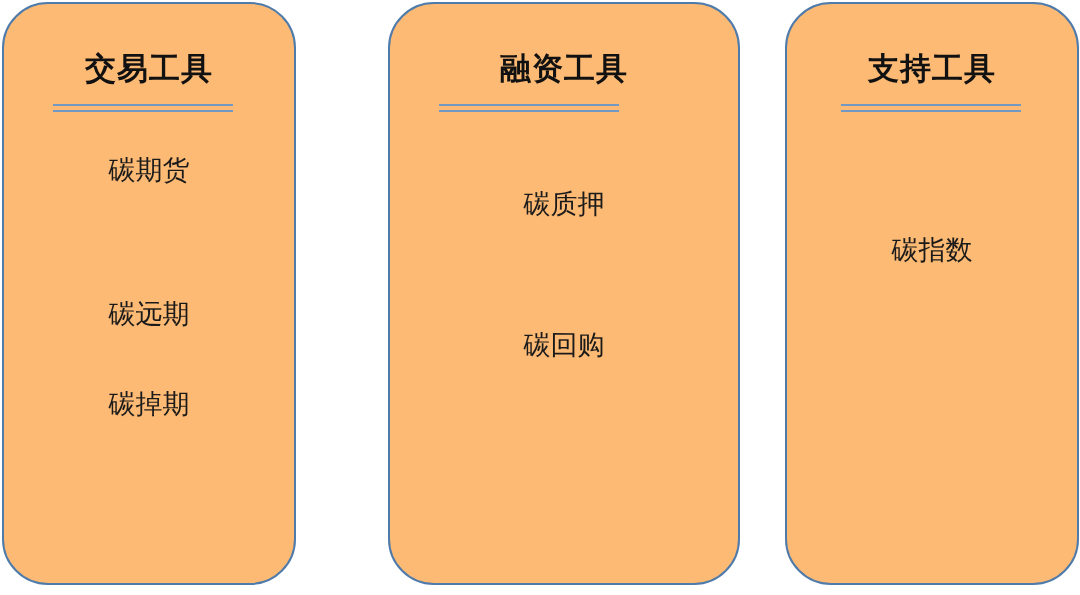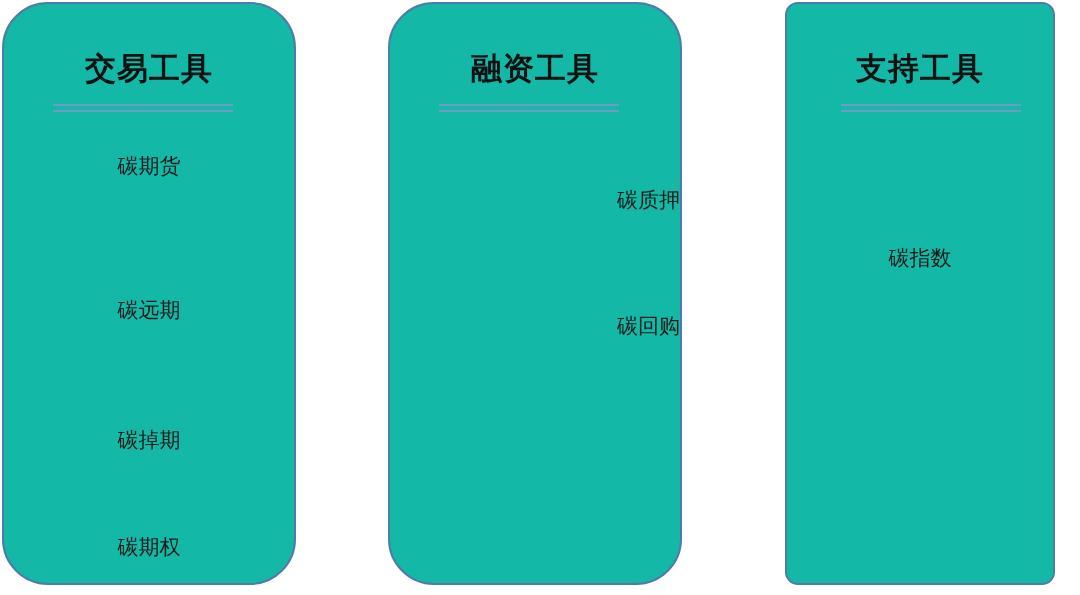--- a/index.html
+++ b/index.html
@@ -1,37 +1,36 @@
 <!DOCTYPE html>
 <html><head>
 <meta charset="utf-8">
 <style>
   html,body{margin:0;padding:0;background:#ffffff;}
   body{width:1080px;height:595px;position:relative;overflow:hidden;font-family:"DejaVu Sans",sans-serif;}
-  .card{position:absolute;top:2px;height:583px;box-sizing:border-box;border:2.5px solid #4f7bab;border-radius:46px;background:#14b8a6;}
+  .card{position:absolute;top:2px;height:583px;box-sizing:border-box;border:2.5px solid #4f7bab;border-radius:46px;background:#fdba74;}
   .title{position:absolute;left:0;right:0;top:44px;text-align:center;font-size:31px;font-weight:bold;color:#111;letter-spacing:1px;}
   .divider{position:absolute;top:100px;height:8px;border-top:2px solid #7199c4;border-bottom:2px solid #7199c4;box-sizing:border-box;}
-  .item{position:absolute;left:0;right:0;text-align:center;font-size:21px;color:#1a1a1a;font-family:Liberation Mono, monospace;}
+  .item{position:absolute;left:0;right:0;text-align:center;font-size:27px;color:#1a1a1a;font-family:Liberation Mono, monospace;}
 </style>
 </head>
 <body>
 
 <div class="card" style="left:2px;width:294px;">
   <div class="title">交易工具</div>
   <div class="divider" style="left:49px;width:180px;"></div>
   <div class="item" style="top:148px;">碳期货</div>
   <div class="item" style="top:292px;">碳远期</div>
-  <div class="item" style="top:422px;">碳掉期</div>
-  <div class="item" style="top:529px;">碳期权</div>
+  <div class="item" style="top:382px;">碳掉期</div>
 </div>
 
-<div class="card" style="left:388px;width:294px;">
+<div class="card" style="left:388px;width:352px;">
   <div class="title">融资工具</div>
   <div class="divider" style="left:49px;width:180px;"></div>
-  <div class="item" style="top:182px;text-align:right;">碳质押</div>
-  <div class="item" style="top:308px;text-align:right;">碳回购</div>
+  <div class="item" style="top:182px;">碳质押</div>
+  <div class="item" style="top:323px;">碳回购</div>
 </div>
 
-<div class="card" style="left:785px;width:270px;border-radius:13px;">
+<div class="card" style="left:785px;width:294px;">
   <div class="title">支持工具</div>
   <div class="divider" style="left:54px;width:180px;"></div>
-  <div class="item" style="top:240px;">碳指数</div>
+  <div class="item" style="top:228px;">碳指数</div>
 </div>
 
 </body></html>

